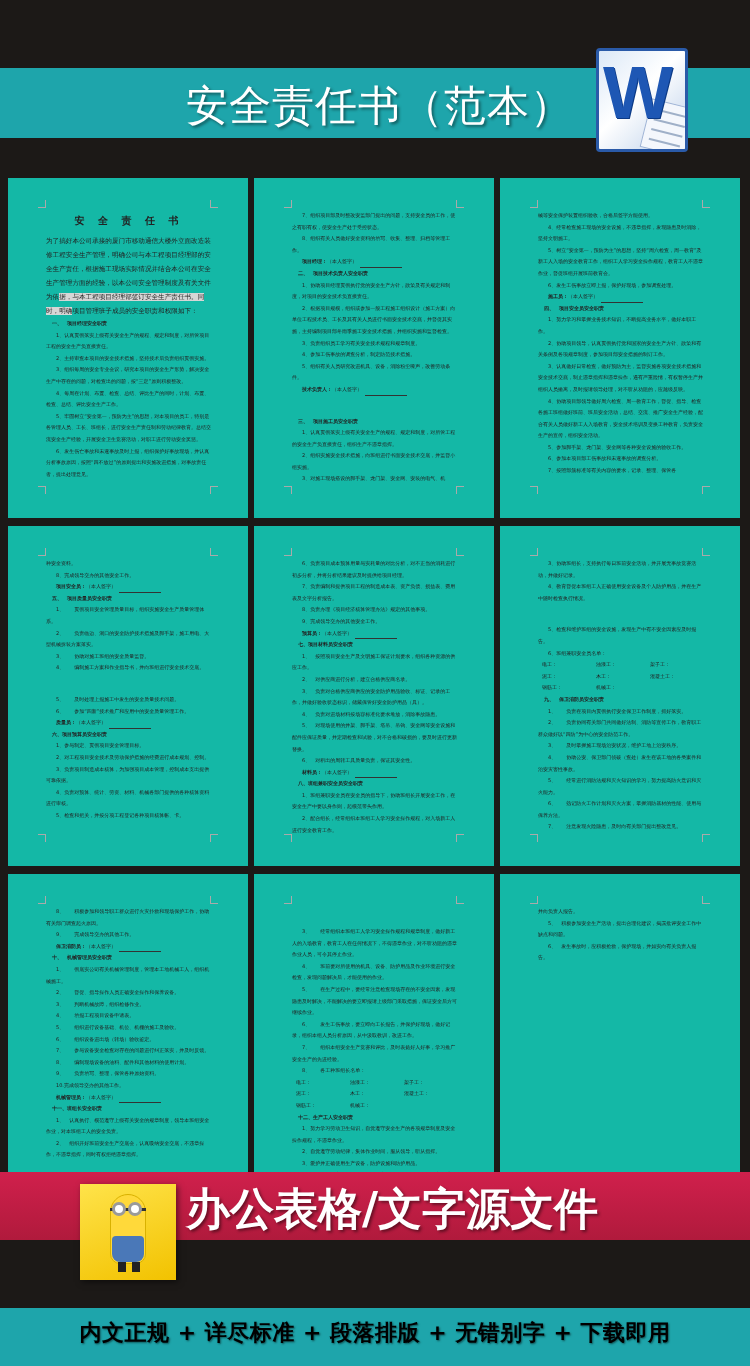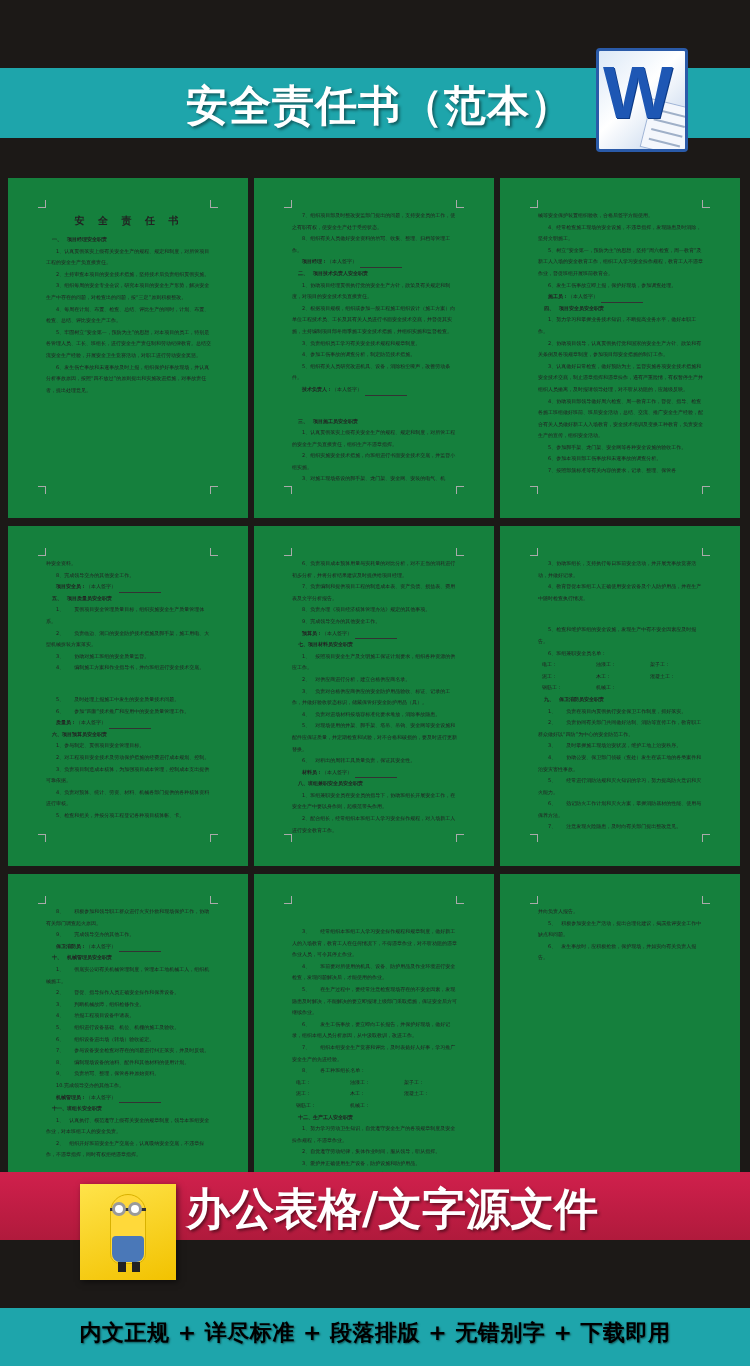--- a/index.html
+++ b/index.html
@@ -1,28 +1,28 @@
 <!DOCTYPE html>
 <html><head>
 <meta charset="utf-8">
 <style>
   * { margin:0; padding:0; box-sizing:border-box; }
   html, body { width:750px; height:1366px; overflow:hidden; }
   body { background:#1c1917; font-family:"DejaVu Sans", sans-serif; position:relative; }
   .banner-top { position:absolute; left:0; top:68px; width:750px; height:70px; background:#1ea5ab; }
-  .banner-top .title { position:absolute; left:186px; top:10px; font-size:42px; font-weight:bold; color:#fff; letter-spacing:1px; text-shadow:2px 2px 3px rgba(0,0,0,.45); white-space:nowrap; }
+  .banner-top .title { position:absolute; left:186px; top:10px; font-size:42px; font-weight:normal; color:#fff; letter-spacing:1px; text-shadow:2px 2px 3px rgba(0,0,0,.45); white-space:nowrap; }
   .word-icon { position:absolute; left:596px; top:48px; width:92px; height:104px; border-radius:4px;
     background:linear-gradient(135deg,#dbe8f7 0%,#ffffff 45%,#bcd0ea 100%); border:3px solid #2a5aa8; overflow:hidden; }
   .word-icon .w { position:absolute; left:4px; top:2px; font-family:"Liberation Sans", sans-serif; font-weight:bold; font-size:74px; color:#1e57b4; text-shadow:1px 1px 0 #0c3a86; line-height:80px; }
   .word-icon .sheet { position:absolute; left:46px; top:52px; width:46px; height:50px; background:#f4f7fc; transform:rotate(14deg); border:1px solid #9fb4d6; }
   .word-icon .sheet i { display:block; height:2px; background:#9fb0c8; margin:8px 6px 0 6px; }
 
   .pages { position:absolute; left:8px; top:178px; width:734px; }
   .row { position:absolute; left:0; width:734px; height:340px; }
-  .page { position:absolute; top:0; width:240px; height:340px; background:#15803d; overflow:hidden; }
+  .page { position:absolute; top:0; width:240px; height:340px; background:#14b8a6; overflow:hidden; }
   .page.p0 { left:0; } .page.p1 { left:246px; } .page.p2 { left:492px; }
   .corner { position:absolute; width:8px; height:8px; border-color:#aaa; border-style:solid; border-width:0; }
   .c-tl { left:30px; top:22px; border-right-width:1px; border-bottom-width:1px; }
   .c-tr { right:30px; top:22px; border-left-width:1px; border-bottom-width:1px; }
   .c-bl { left:30px; bottom:24px; border-right-width:1px; border-top-width:1px; }
   .c-br { right:30px; bottom:24px; border-left-width:1px; border-top-width:1px; }
   .content { position:absolute; left:38px; top:32px; width:166px; font-size:5px; line-height:11.6px; color:#222; }
   .content p { text-indent:10px; word-break:break-all; }
   .content p.h { font-weight:bold; text-indent:6px; }
   .content p.sig { font-weight:bold; text-indent:10px; }
@@ -66,20 +66,21 @@
 
 <div class="pages">
   <div class="row" style="top:0">
     <div class="page p0">
         <div class="corner c-tl"></div>
         <div class="corner c-tr"></div>
         <div class="corner c-bl"></div>
         <div class="corner c-br"></div>
         <div class="content">
           <p class="doc-title">安 全 责 任 书</p>
+          <p class="intro"><span>为了搞好本公司承接的厦门市移动通信大楼外立面改造装修工程安全生产管理，明确公司与本工程项目经理部的安全生产责任，根据施工现场实际情况并结合本公司在安全生产管理方面的经验，以本公司安全管理制度及有关文件为依</span><span class="hl">据，与本工程项目经理部签订安全生产责任书。同时，明确</span><span>项目管理班子成员的安全职责和权限如下：</span></p>
           <p class="h">一、　项目经理安全职责</p>
           <p>1、认真贯彻落实上级有关安全生产的规程、规定和制度，对所管项目工程的安全生产负直接责任。</p>
           <p>2、主持审查本项目的安全技术措施，坚持技术后负责组织贯彻实施。</p>
           <p>3、组织每周的安全专业会议，研究本项目的安全生产形势，解决安全生产中存在的问题，对检查出的问题，按“三定”原则积极整改。</p>
           <p>4、每周在计划、布置、检查、总结、评比生产的同时，计划、布置、检查、总结、评比安全生产工作。</p>
           <p>5、牢固树立“安全第一，预防为主”的思想，对本项目的员工，特别是各管理人员、工长、班组长，进行安全生产责任制和劳动纪律教育。总结交流安全生产经验，开展安全卫生竞赛活动，对职工进行劳动安全奖惩。</p>
           <p>6、发生伤亡事故和未遂事故及时上报，组织保护好事故现场，并认真分析事故原因，按照“四不放过”的原则提出和实施改进措施，对事故责任者，提出处理意见。</p>
         </div>
       </div>
     <div class="page p1">

